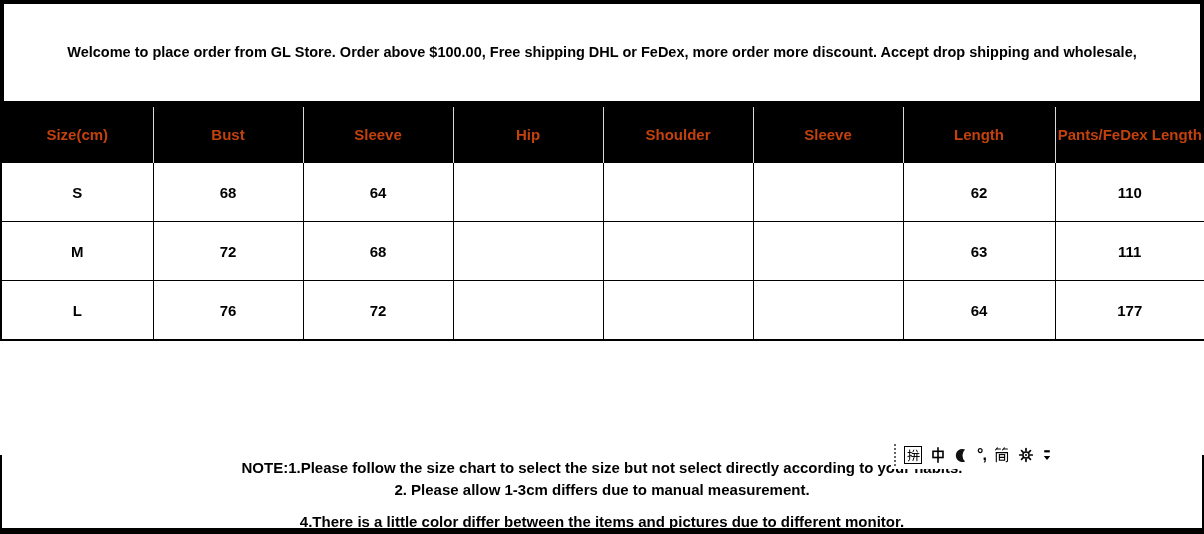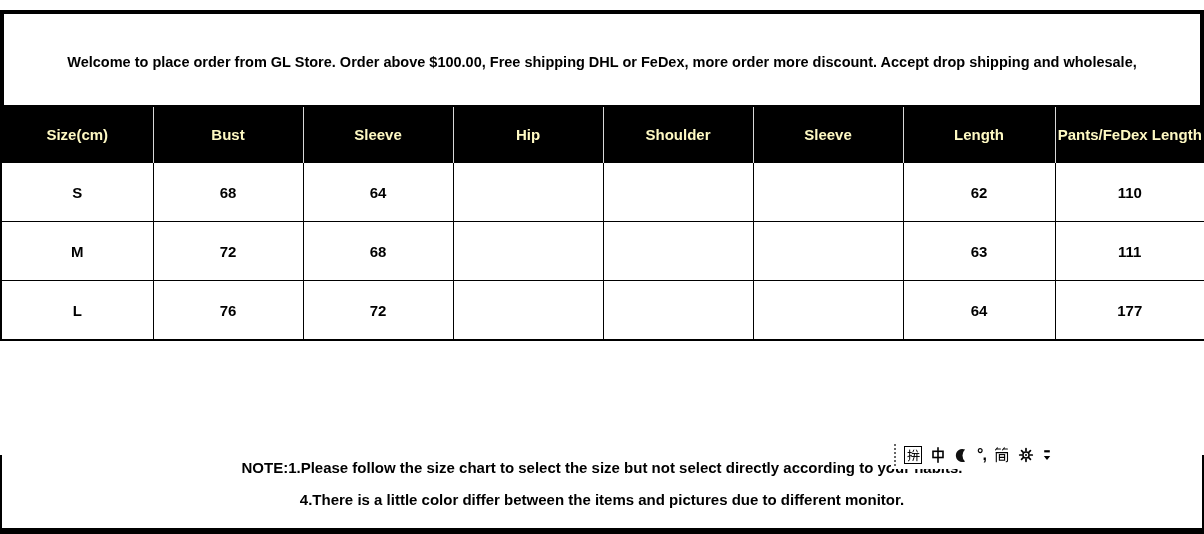--- a/index.html
+++ b/index.html
@@ -6,31 +6,31 @@
   body{
     width:1204px;height:534px;position:relative;background:#fff;
     font-family:"Liberation Sans",sans-serif;font-weight:bold;color:#000;
     overflow:hidden;
   }
   
   .banner{
     position:absolute;top:0;left:0;width:1204px;height:105px;
     border:4px solid #000;box-sizing:border-box;background:#fff;
     display:flex;flex-direction:column;justify-content:center;align-items:center;
-    font-size:14.5px;line-height:19px;text-align:center;margin-top:10px;
+    font-size:14.5px;line-height:19px;text-align:center;
   }
   .banner div{white-space:nowrap;}
   
   table.size-table{
     position:absolute;top:105px;left:0;width:1204px;
     border-collapse:collapse;table-layout:fixed;
     border:2px solid #000;
   }
   table.size-table th{
-    background:#000;color:#fef9c3;height:55px;font-size:15px;font-weight:bold;
+    background:#000;color:#c2410c;height:55px;font-size:15px;font-weight:bold;
     border-right:1px solid #d9d9d9;padding:0;vertical-align:middle;
     overflow:hidden;white-space:nowrap;
   }
   table.size-table th:last-child{border-right:none;}
   table.size-table td{
     height:58px;border:1px solid #000;text-align:center;vertical-align:middle;
     font-size:15px;font-weight:bold;padding:0;background:#fff;
   }
   
   .notes{
@@ -119,20 +119,21 @@
         <td></td>
         <td></td>
         <td>64</td>
         <td>177</td>
       </tr>
     </tbody>
 </table>
 
 <div class="notes">
   <div class="n1">NOTE:1.Please follow the size chart to select the size but not select directly according to your habits.</div>
+  <div class="n2">2. Please allow 1-3cm differs due to manual measurement.</div>
   <div class="n3">4.There is a little color differ between the items and pictures due to different monitor.</div>
 </div>
 
 <div class="bottom-bar"></div>
 
 <div class="ime">
   <div class="handle"></div>
 
   <div class="pinyin-box item" title="">
     <svg width="13" height="13" viewBox="0 0 16 16">

